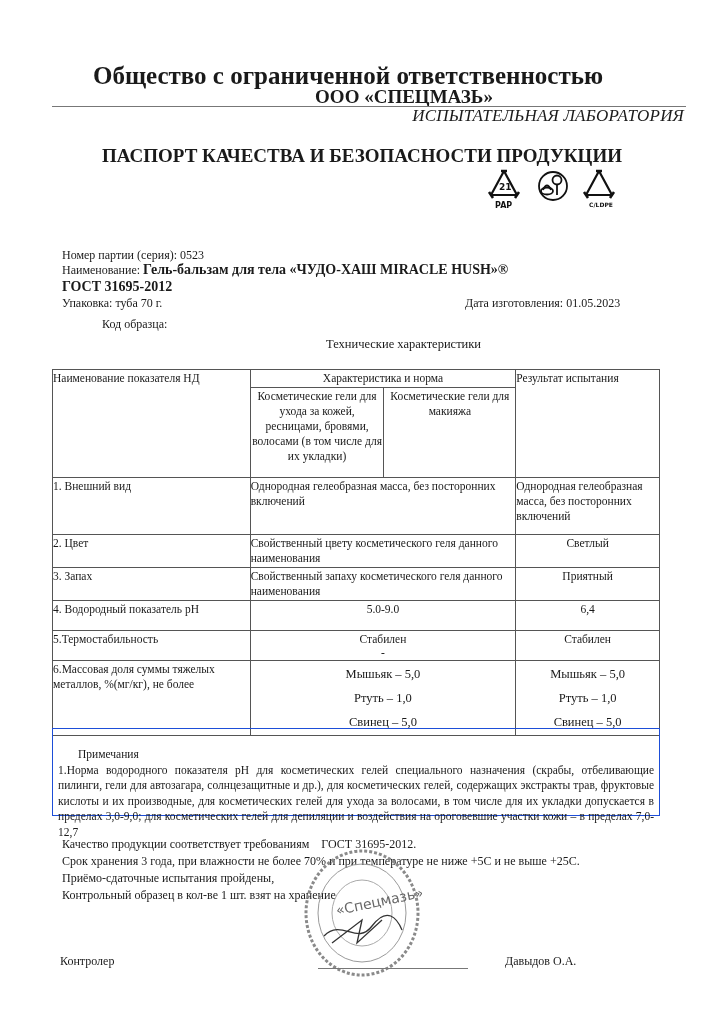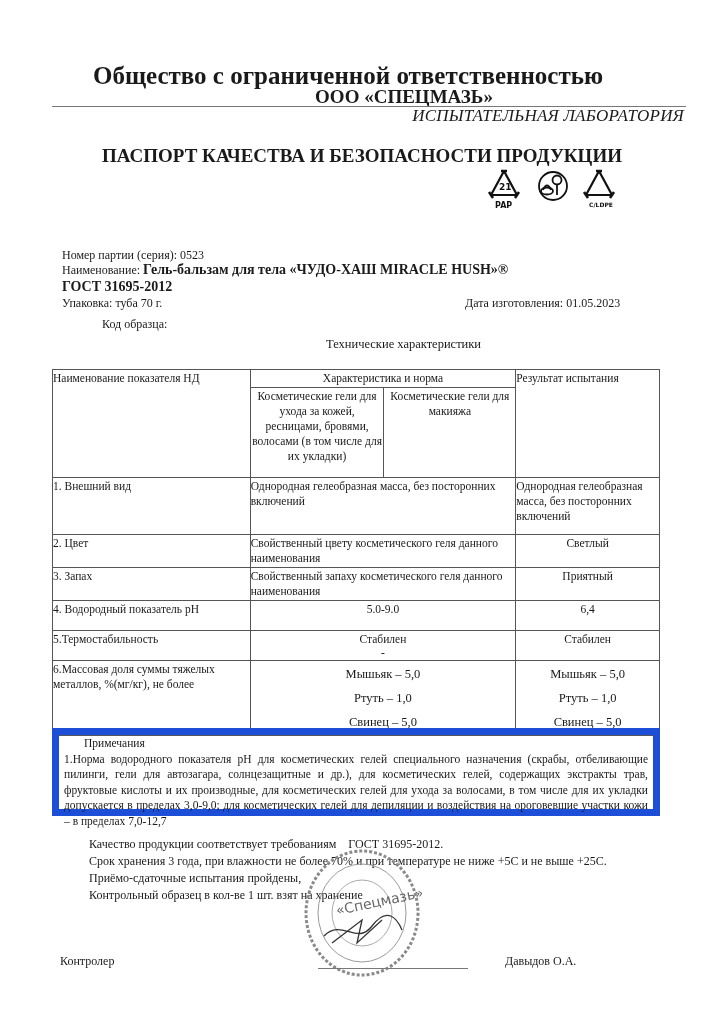--- a/index.html
+++ b/index.html
@@ -20,24 +20,24 @@
   .product b { font-size:14px; }
   .gost { left:62px; top:279px; font-size:14px; font-weight:bold; }
   .pack { left:62px; top:296px; }
   .mfg { left:465px; top:296px; }
   .code { left:102px; top:317px; }
   .tech-title { left:316px; top:337px; font-size:12.5px;margin-left:10px; }
 
   table.spec { position:absolute; left:52px; top:369px; width:608px; border-collapse:collapse; font-size:11.5px; line-height:15px; }
   table.spec td { border:1px solid #555; vertical-align:top; padding:1px 0; }
   table.spec td.c { text-align:center; }
-  .notes { position:absolute; left:52px; top:728px; width:608px; height:88px; border:7px solid #1d4ed8; box-sizing:border-box; font-size:11.5px; line-height:15.5px; padding:1px 5px; text-align:justify; }
+  .notes { position:absolute; left:52px; top:728px; width:608px; height:88px; border:1px solid #1d4ed8; box-sizing:border-box; font-size:11.5px; line-height:15.5px; padding:18px 5px; text-align:justify; }
   .notes .nh { padding-left:20px; }
 
-  .footer { left:62px; top:836px; font-size:12px; line-height:17px;margin-left:27px; }
+  .footer { left:62px; top:836px; font-size:12px; line-height:17px; }
   .controller { left:60px; top:954px; font-size:12px;text-align:right; }
   .sign-line { left:318px; top:968px; width:150px; border-top:1px solid #777; }
   .person { left:505px; top:954px; font-size:12px; }
   .stamp { left:302px; top:848px; width:120px; height:130px; }
 </style>
 </head>
 <body>
 
 <div class="abs org-line1">Общество с ограниченной ответственностью</div>
 <div class="abs org-line2">ООО «СПЕЦМАЗЬ»</div>

